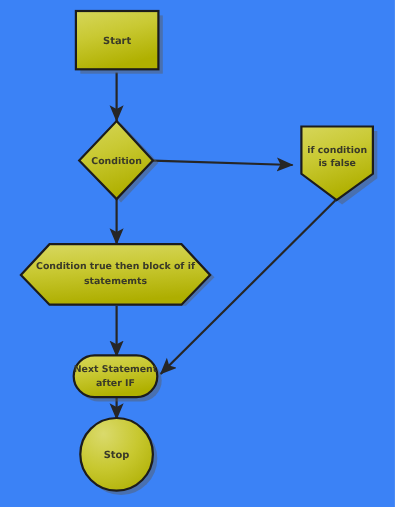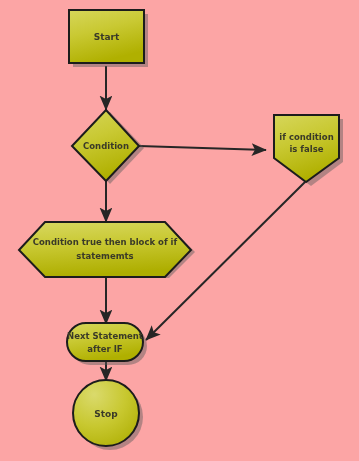--- a/index.html
+++ b/index.html
@@ -53,21 +53,21 @@
   .connector {
     stroke: #262626;
     stroke-width: 2;
     fill: none;
   }
   .connector-head { fill: #262626; stroke: none; }
 </style>
 </head>
 <body style="background: rgb(234, 233, 232);">
 
-<div id="flowchart-canvas" style="background: #fca5a5;">
+<div id="flowchart-canvas" style="background: #3b82f6;">
 
   <svg class="diagram" viewBox="0 0 359 461" xmlns="http://www.w3.org/2000/svg">
 
     <defs>
       <linearGradient id="shapeGrad" x1="0" y1="0" x2="0.35" y2="1">
         <stop offset="0%" stop-color="#d6d65a"></stop>
         <stop offset="45%" stop-color="#c9c933"></stop>
         <stop offset="100%" stop-color="#b0b000"></stop>
       </linearGradient>
       <linearGradient id="shapeGradWide" x1="0" y1="0" x2="0.2" y2="1">

